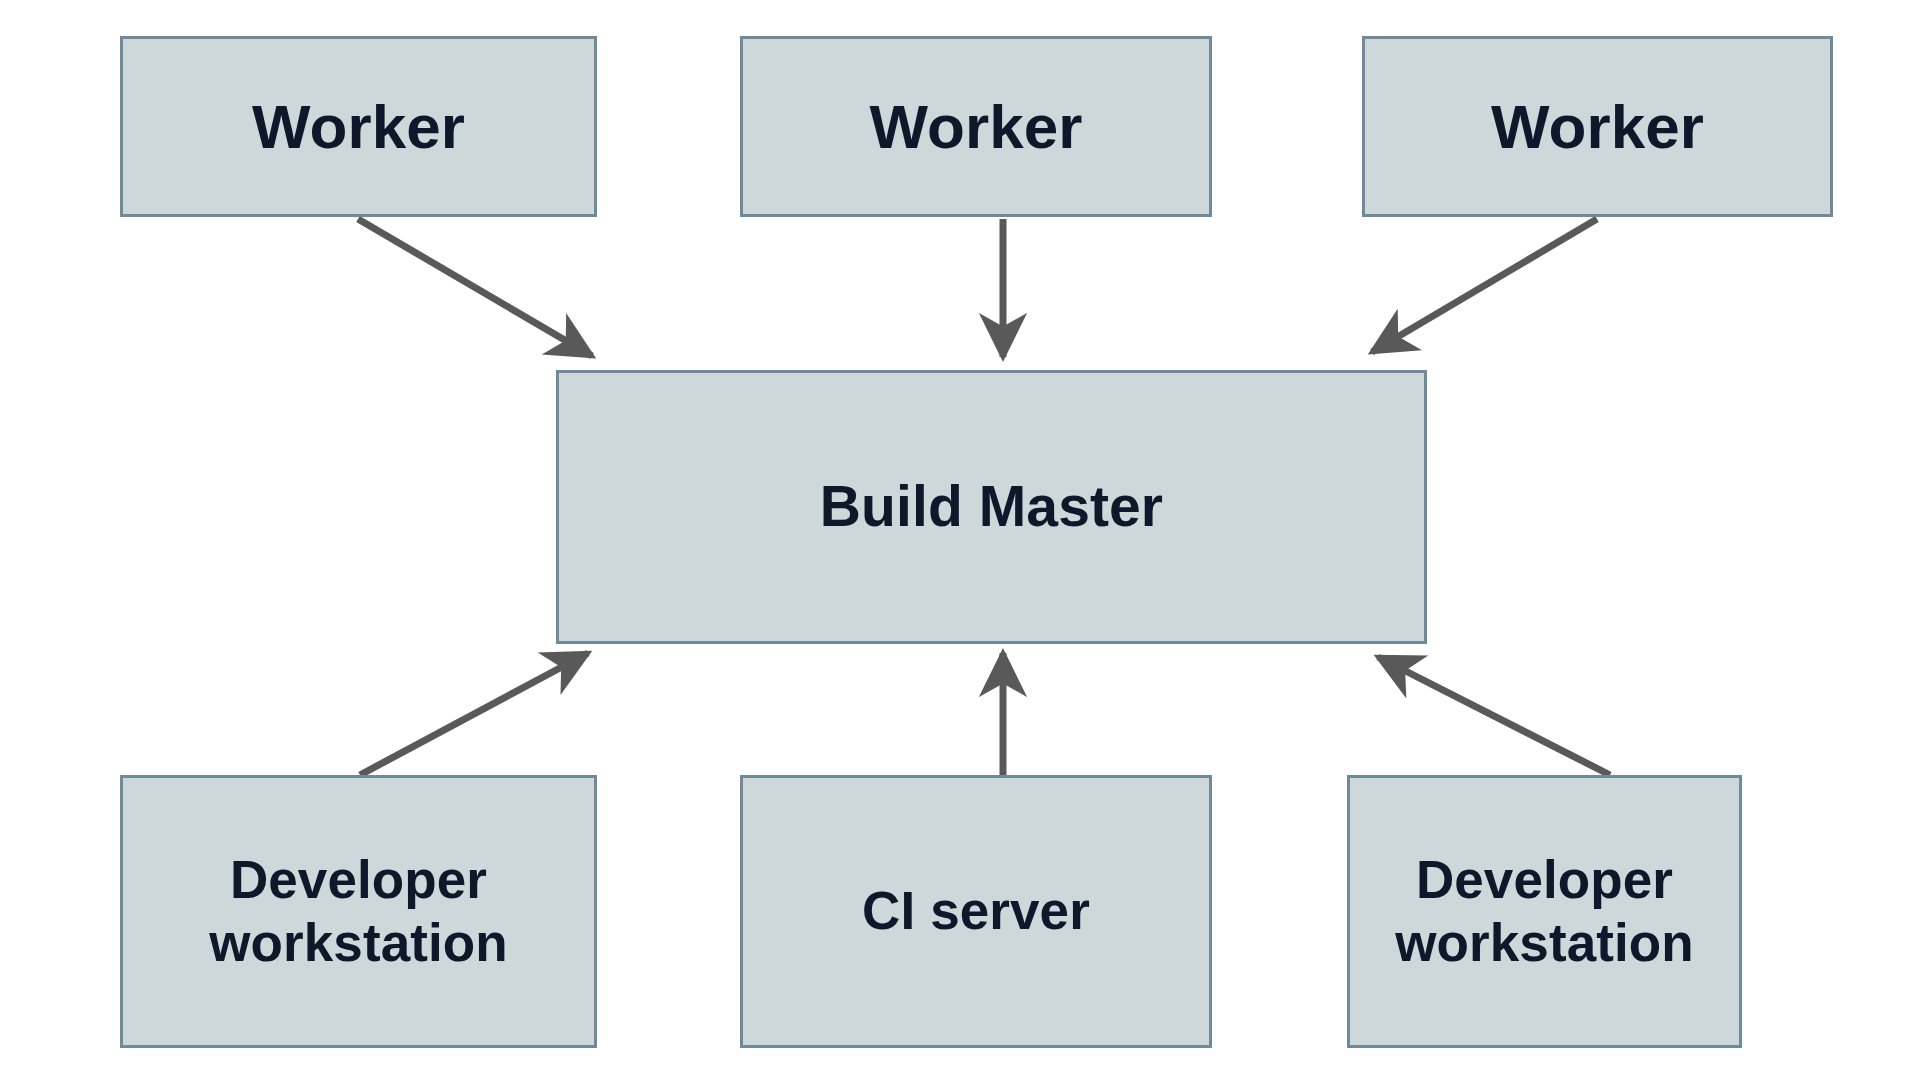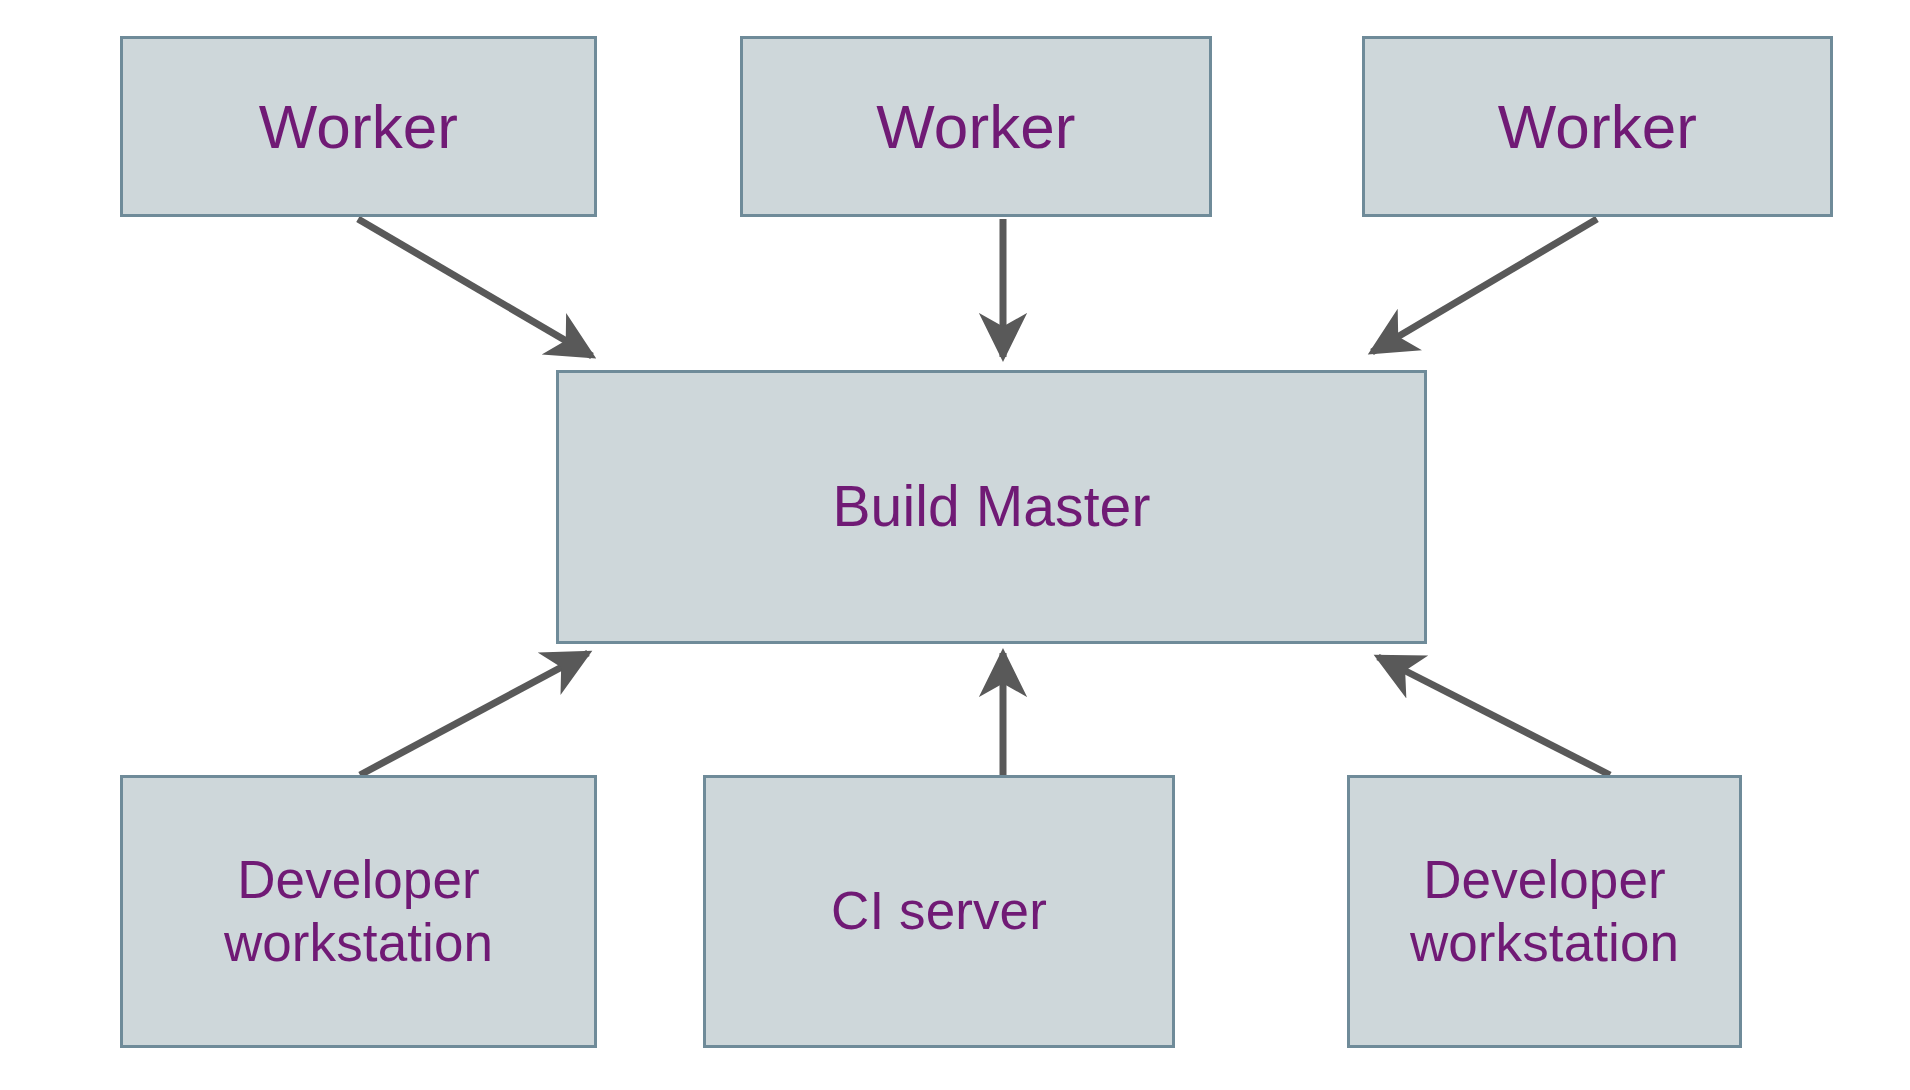--- a/index.html
+++ b/index.html
@@ -30,36 +30,36 @@
     position: absolute;
     box-sizing: border-box;
     background: #ced7da;
     border: 3px solid #6f8b99;
     display: flex;
     align-items: center;
     justify-content: center;
     text-align: center;
   }
   .node-label {
-    color: #701a75;
-    font-weight: 400;
+    color: #0f172a;
+    font-weight: 700;
     line-height: 1.18;
     letter-spacing: 0.1px;
     white-space: pre-line;
     padding: 0 8px;
   }
   
   #node-worker-left   { left: 120px;  top: 36px;  width: 477px; height: 181px; }
   #node-worker-center { left: 740px;  top: 36px;  width: 472px; height: 181px; }
   #node-worker-right  { left: 1362px; top: 36px;  width: 471px; height: 181px; }
   
   #node-build-master  { left: 556px;  top: 370px; width: 871px; height: 274px; }
   
   #node-dev-left      { left: 120px;  top: 775px; width: 477px; height: 273px; }
-  #node-ci-server     { left: 703px;  top: 775px; width: 472px; height: 273px; }
+  #node-ci-server     { left: 740px;  top: 775px; width: 472px; height: 273px; }
   #node-dev-right     { left: 1347px; top: 775px; width: 395px; height: 273px; }
 
   .size-lg  { font-size: 62px; }
   .size-md  { font-size: 57px; }
   .size-sm  { font-size: 53px; }
 </style>
 </head>
 <body>
 
 <div id="diagram-canvas">

